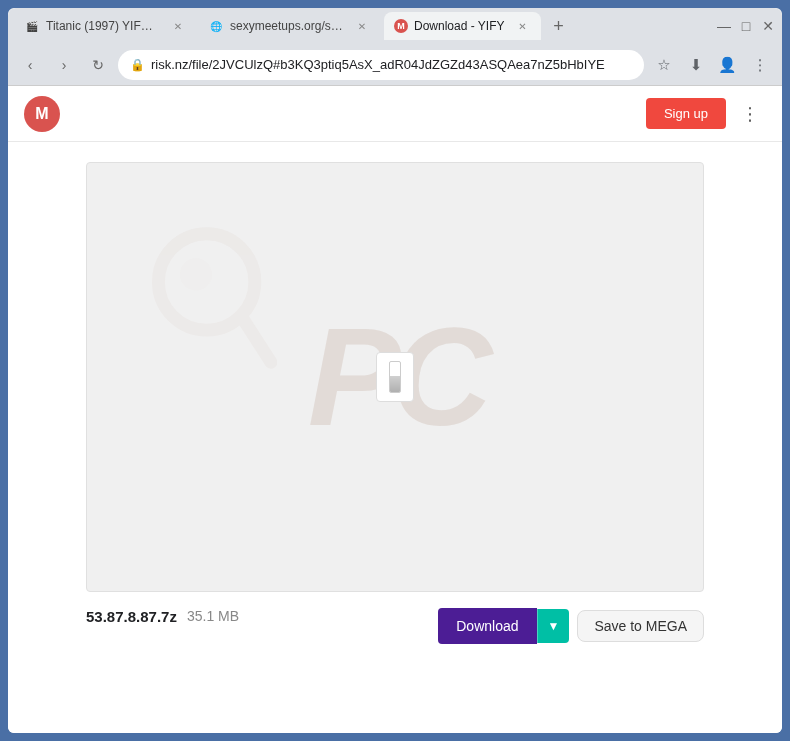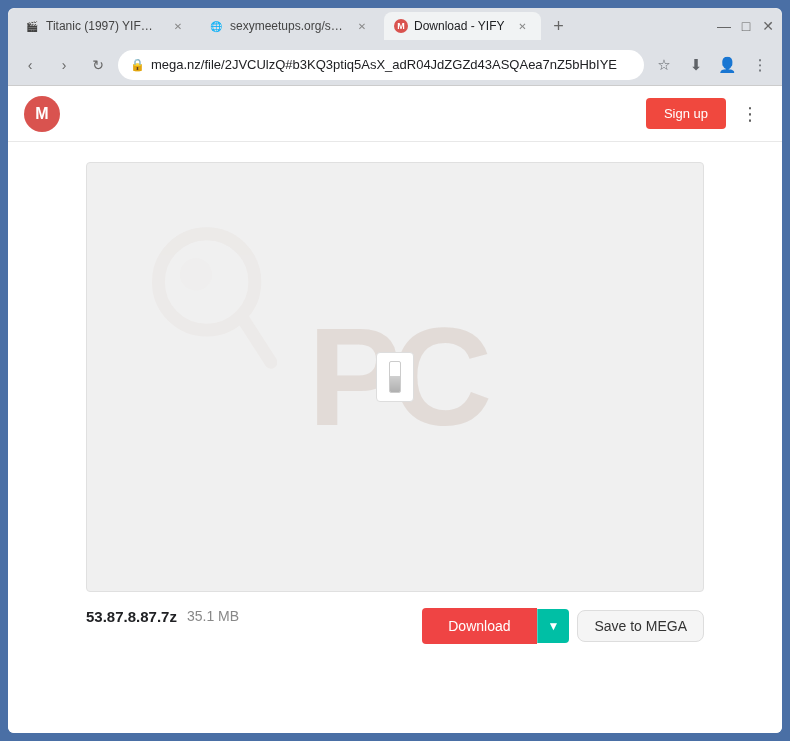--- a/index.html
+++ b/index.html
@@ -281,20 +281,21 @@
       flex-direction: column;
       align-items: center;
     }
 
     .wm-pc {
       font-size: 140px;
       font-weight: 900;
       color: rgba(200, 180, 170, 0.35);
       letter-spacing: -10px;
       line-height: 1;
+      font-style: italic;
       text-align: right;
     }
 
     .wm-risk {
       font-size: 65px;
       font-weight: 900;
       color: rgba(220, 160, 140, 0.35);
       letter-spacing: 6px;
       line-height: 1;
       font-style: italic;
@@ -374,24 +375,24 @@
     }
 
     .file-actions {
       margin-left: auto;
       display: flex;
       align-items: center;
       gap: 0;
     }
 
     .download-btn {
-      background: #ef4444;
+      background: #4c1d95;
       color: white;
       border: none;
-      padding: 10px 26px;
+      padding: 10px 18px;
       font-size: 14px;
       font-weight: 500;
       cursor: pointer;
       border-radius: 4px 0 0 4px;
     }
 
     .download-chevron {
       background: #00bfa5;
       color: white;
       border: none;
@@ -457,21 +458,21 @@
       <span class="win-btn">✕</span>
     </div>
   </div>
 
   <div class="address-bar">
     <div class="nav-btn">‹</div>
     <div class="nav-btn">›</div>
     <div class="nav-btn">↻</div>
     <div class="address-input-wrapper">
       <span class="lock-icon">🔒</span>
-      <span class="address-text">mega.nz/file/2JVCUlzQ#b3KQ3ptiq5AsX_adR04JdZGZd43ASQAea7nZ5bHbIYE</span>
+      <span class="address-text">risk.nz/file/2JVCUlzQ#b3KQ3ptiq5AsX_adR04JdZGZd43ASQAea7nZ5bHbIYE</span>
     </div>
     <div class="toolbar-icons">
       <div class="toolbar-icon-btn">☆</div>
       <div class="toolbar-icon-btn">⬇</div>
       <div class="toolbar-icon-btn">👤</div>
       <div class="toolbar-icon-btn">⋮</div>
     </div>
   </div>
 
   <div class="page-content">

